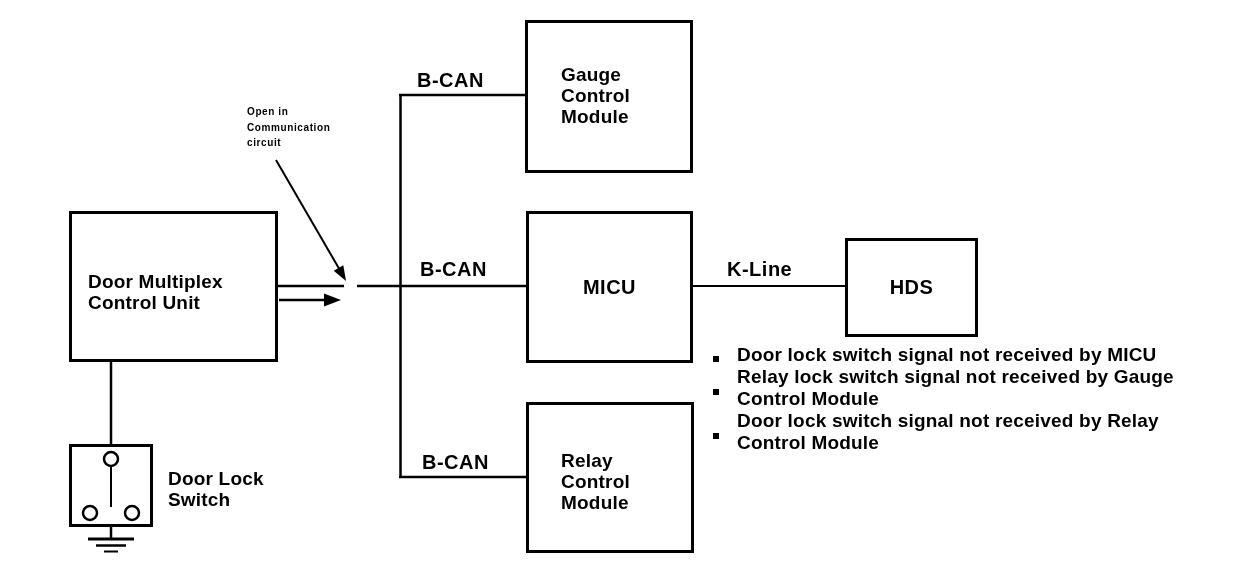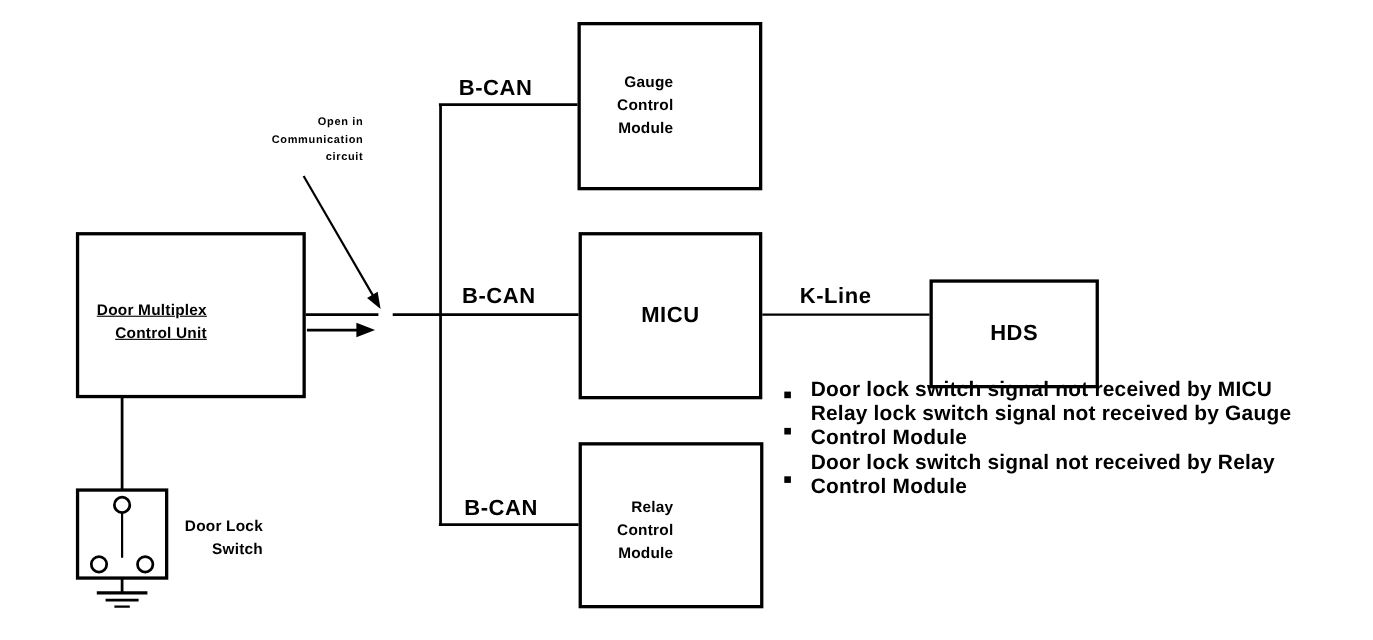--- a/index.html
+++ b/index.html
@@ -20,42 +20,41 @@
   .box {
     position: absolute;
     border: 3px solid #000;
     box-sizing: border-box;
     background: transparent;
   }
   .box-dmcu   { left: 69px;  top: 211px; width: 209px; height: 151px; }
   .box-gauge  { left: 525px; top: 20px;  width: 168px; height: 153px; }
   .box-micu   { left: 526px; top: 211px; width: 167px; height: 152px; }
   .box-relay  { left: 526px; top: 402px; width: 168px; height: 151px; }
-  .box-hds    { left: 845px; top: 254px; width: 154px; height: 99px;  }
+  .box-hds    { left: 845px; top: 238px; width: 133px; height: 99px;  }
   .box-switch { left: 69px;  top: 444px; width: 84px;  height: 83px;  }
   .box-center {
     display: flex;
     align-items: center;
     justify-content: center;
     font-weight: bold;
     font-size: 20px;
     letter-spacing: 0.5px;
   }
   .lbl {
     position: absolute;
     font-weight: bold;
     white-space: pre-line;
-    text-align: right;
   }
   .lbl-box {
-    font-size: 14px;
+    font-size: 19px;
     line-height: 21px;
     letter-spacing: 0.2px;
   }
-  .lbl-dmcu   { left: 88px;  top: 271px; text-decoration: underline; }
+  .lbl-dmcu   { left: 88px;  top: 271px; }
   .lbl-gauge  { left: 561px; top: 64px;  }
   .lbl-relay  { left: 561px; top: 450px; }
   .lbl-switch { left: 168px; top: 468px; }
   .lbl-bus {
     font-size: 20px;
     line-height: 20px;
     letter-spacing: 0.5px;
   }
   .lbl-bcan-top    { left: 417px; top: 70px;  }
   .lbl-bcan-mid    { left: 420px; top: 259px; }

